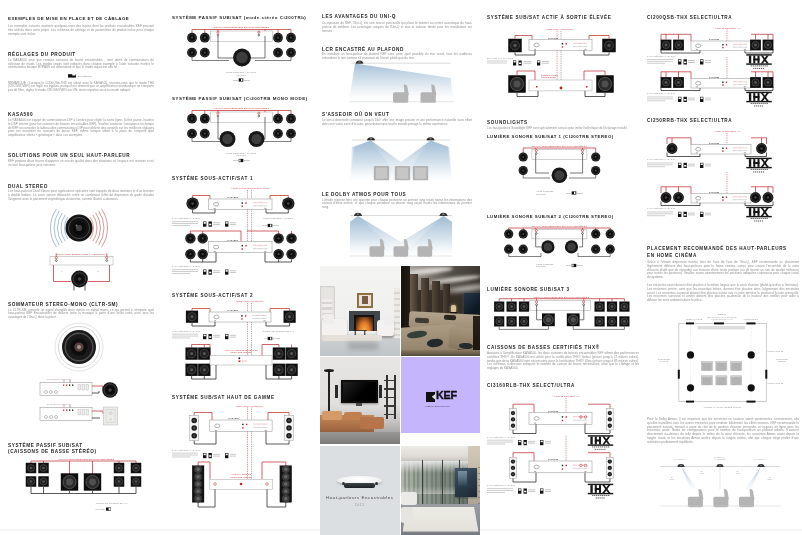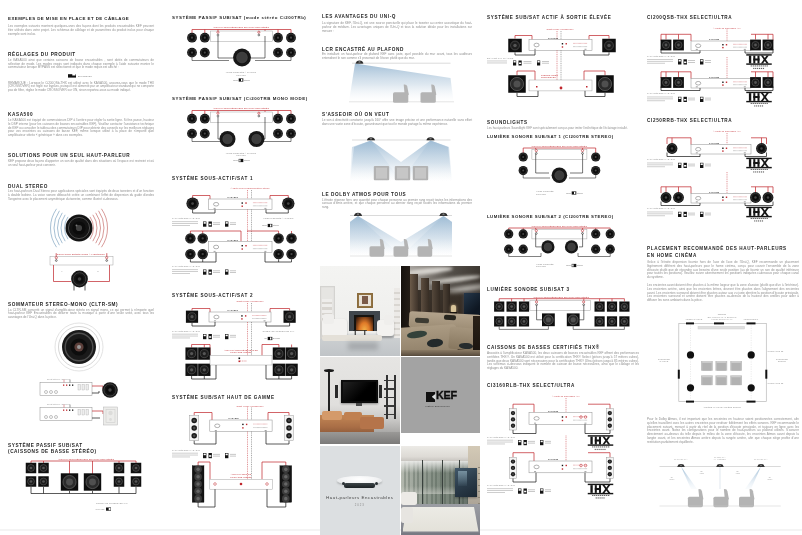--- a/index.html
+++ b/index.html
@@ -1674,21 +1674,21 @@
       <div style="position:absolute;left:4px;top:12px;width:10px;height:3px;border-radius:50%;background:#1a1a1a"></div>
       <div style="position:absolute;left:64px;top:16px;width:12px;height:46px;background:repeating-linear-gradient(#00000000 0 7px,#3a3a3a 7px 8.5px)"></div>
       <div style="position:absolute;left:66px;top:18px;width:2px;height:44px;background:#333"></div>
       <div style="position:absolute;left:74px;top:18px;width:2px;height:44px;background:#333"></div>
       <div style="position:absolute;left:0px;top:58px;width:54px;height:17px;background:linear-gradient(#c28655,#a96e46 70%,#96603d)"></div>
       <div style="position:absolute;left:2px;top:54px;width:20px;height:9px;background:#d49a6a;border-radius:2px"></div>
       <div style="position:absolute;left:24px;top:55px;width:18px;height:8px;background:#c08050;border-radius:2px"></div>
       <div style="position:absolute;left:40px;top:60px;width:24px;height:12px;background:#b5744a;border-radius:2px"></div>
       <div style="position:absolute;left:0px;top:75px;width:100%;height:13px;background:linear-gradient(#9a9997,#787776)"></div>
     </div>
-    <div style="position:absolute;left:400.5px;top:356.5px;width:79.5px;height:76px;overflow:hidden;background:#a3a3a3">
+    <div style="position:absolute;left:400.5px;top:356.5px;width:79.5px;height:76px;overflow:hidden;background:#c4b5fd">
       <div style="position:absolute;left:25px;top:35px;width:9.5px;height:10.5px;background:#111"></div>
       <div style="position:absolute;left:31.2px;top:37.2px;width:4px;height:6.2px;background:#d9dcdd;clip-path:polygon(100% 0,100% 100%,0 50%)"></div>
       <div style="position:absolute;left:35.2px;top:33.6px;width:26px;height:12px;font-family:'Liberation Sans',sans-serif;font-weight:bold;font-size:12.6px;letter-spacing:-0.3px;color:#0d0d0d;transform:scaleX(0.86) scaleY(0.93);transform-origin:0 0;line-height:12.6px;-webkit-text-stroke:0.35px #0d0d0d">KEF</div>
       <div style="position:absolute;left:25px;top:48.8px;width:34px;font-family:'Liberation Sans',sans-serif;font-size:2.45px;letter-spacing:0.28px;color:#222">Listen and believe</div>
     </div>
     <div style="position:absolute;left:320px;top:445.5px;width:79.5px;height:89.5px;overflow:hidden;background:#dcdfe1">
       <div style="position:absolute;left:17px;top:30px;width:45px;height:9px;background:radial-gradient(ellipse at 50% 35%,#ffffff 0%,#f2f3f4 55%,#d5d8da 100%);border-radius:50%;box-shadow:0 1.5px 2px rgba(0,0,0,.2)"></div>
       <div style="position:absolute;left:24px;top:37.5px;width:31px;height:4.5px;background:linear-gradient(#3d4548,#1b2124);border-radius:2px"></div>
       <div style="position:absolute;left:22px;top:36.2px;width:3px;height:3px;background:#2a3134;border-radius:50%"></div>
       <div style="position:absolute;left:54.5px;top:36.2px;width:3px;height:3px;background:#2a3134;border-radius:50%"></div>

